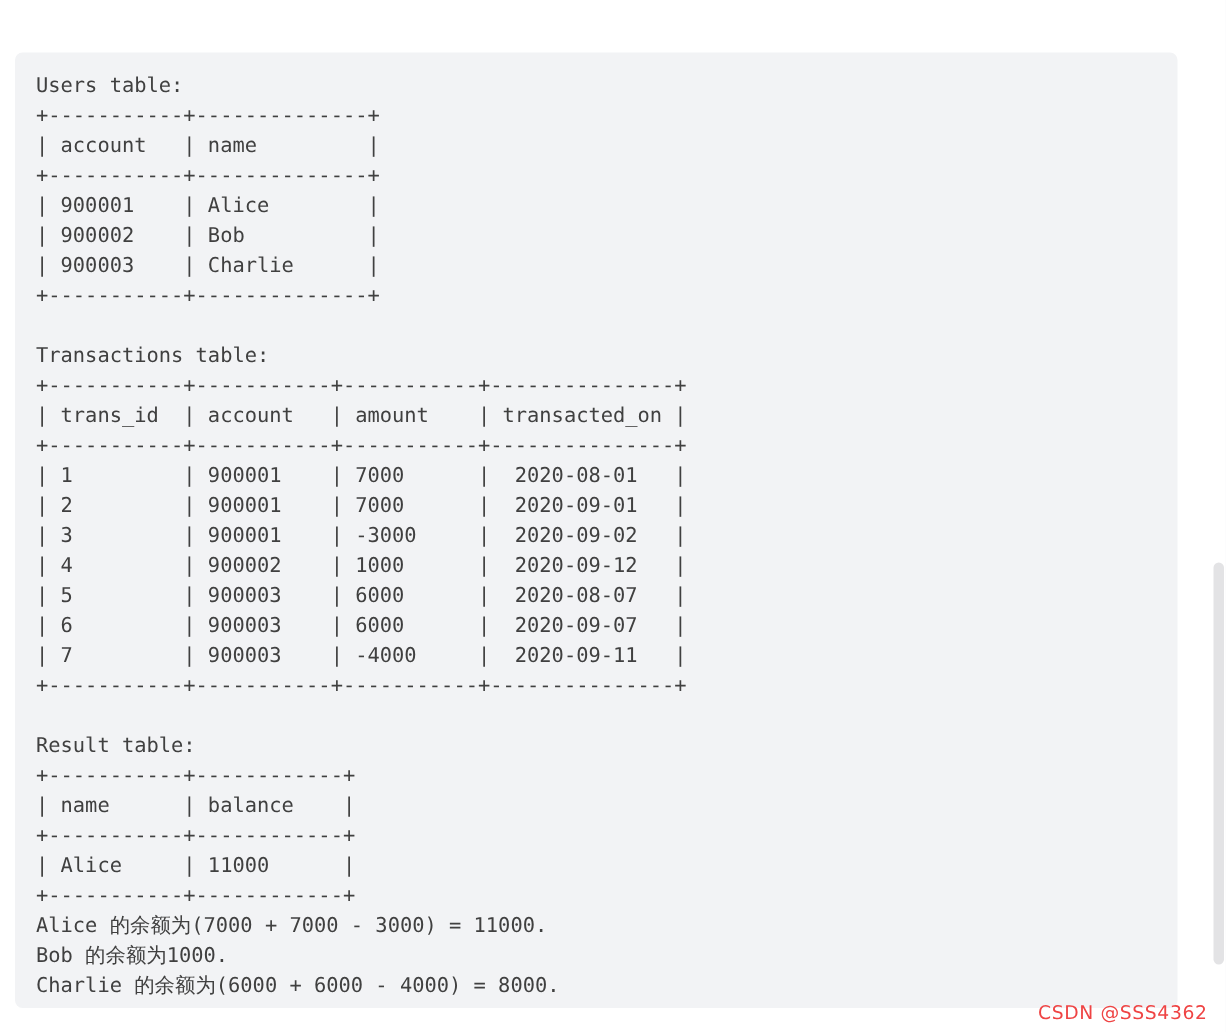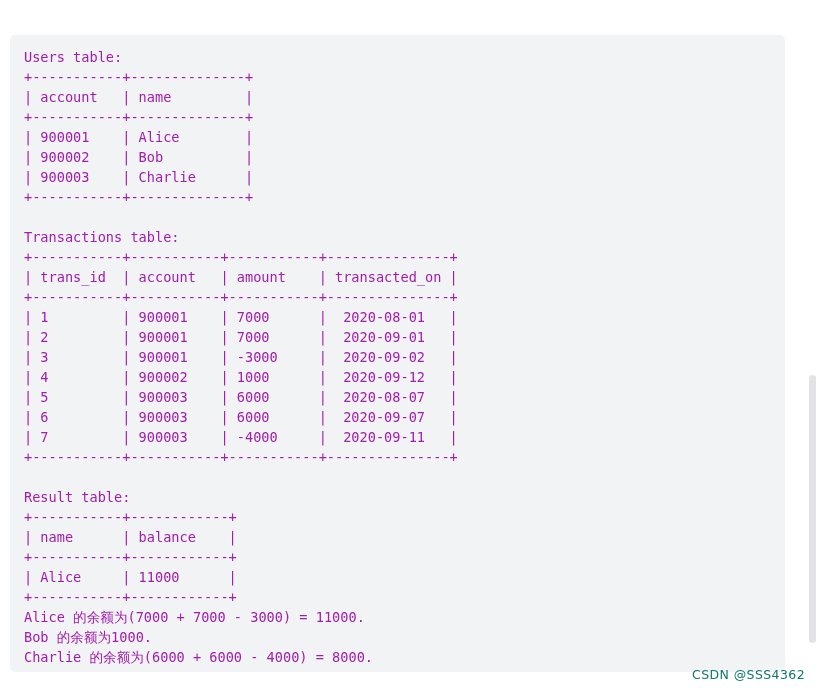--- a/index.html
+++ b/index.html
@@ -39,21 +39,21 @@
     white-space: pre;
     letter-spacing: 0;
   }
 
   .code-line {
     display: block;
     min-height: 20px;
     font-family: "DejaVu Sans Mono", "Liberation Mono", monospace;
     font-size: 13.6px;
     line-height: 20px;
-    color: #a21caf;
+    color: #404040;
     white-space: pre;
   }
   .code-line.blank {
     height: 20px;
   }
 
   
   #page-scrollbar-track {
     position: absolute;
     right: 0px;
@@ -72,21 +72,21 @@
     border-radius: 4px;
   }
 
   
   #watermark {
     position: absolute;
     right: 12px;
     bottom: 6px;
     font-family: "DejaVu Sans", "Liberation Sans", sans-serif;
     font-size: 12.5px;
-    color: #0f766e;
+    color: #ef4444;
     letter-spacing: 0.4px;
     white-space: nowrap;
     margin-top: 20px;
   }
 </style>
 </head>
 <body>
 
 <div id="code-block">
   <pre class="code-pre" id="code-content"><span class="code-line">Users table:</span><span class="code-line">+-----------+--------------+</span><span class="code-line">| account   | name         |</span><span class="code-line">+-----------+--------------+</span><span class="code-line">| 900001    | Alice        |</span><span class="code-line">| 900002    | Bob          |</span><span class="code-line">| 900003    | Charlie      |</span><span class="code-line">+-----------+--------------+</span><span class="code-line blank">&nbsp;</span><span class="code-line">Transactions table:</span><span class="code-line">+-----------+-----------+-----------+---------------+</span><span class="code-line">| trans_id  | account   | amount    | transacted_on |</span><span class="code-line">+-----------+-----------+-----------+---------------+</span><span class="code-line">| 1         | 900001    | 7000      |  2020-08-01   |</span><span class="code-line">| 2         | 900001    | 7000      |  2020-09-01   |</span><span class="code-line">| 3         | 900001    | -3000     |  2020-09-02   |</span><span class="code-line">| 4         | 900002    | 1000      |  2020-09-12   |</span><span class="code-line">| 5         | 900003    | 6000      |  2020-08-07   |</span><span class="code-line">| 6         | 900003    | 6000      |  2020-09-07   |</span><span class="code-line">| 7         | 900003    | -4000     |  2020-09-11   |</span><span class="code-line">+-----------+-----------+-----------+---------------+</span><span class="code-line blank">&nbsp;</span><span class="code-line">Result table:</span><span class="code-line">+-----------+------------+</span><span class="code-line">| name      | balance    |</span><span class="code-line">+-----------+------------+</span><span class="code-line">| Alice     | 11000      |</span><span class="code-line">+-----------+------------+</span><span class="code-line">Alice 的余额为(7000 + 7000 - 3000) = 11000.</span><span class="code-line">Bob 的余额为1000.</span><span class="code-line">Charlie 的余额为(6000 + 6000 - 4000) = 8000.</span></pre>

